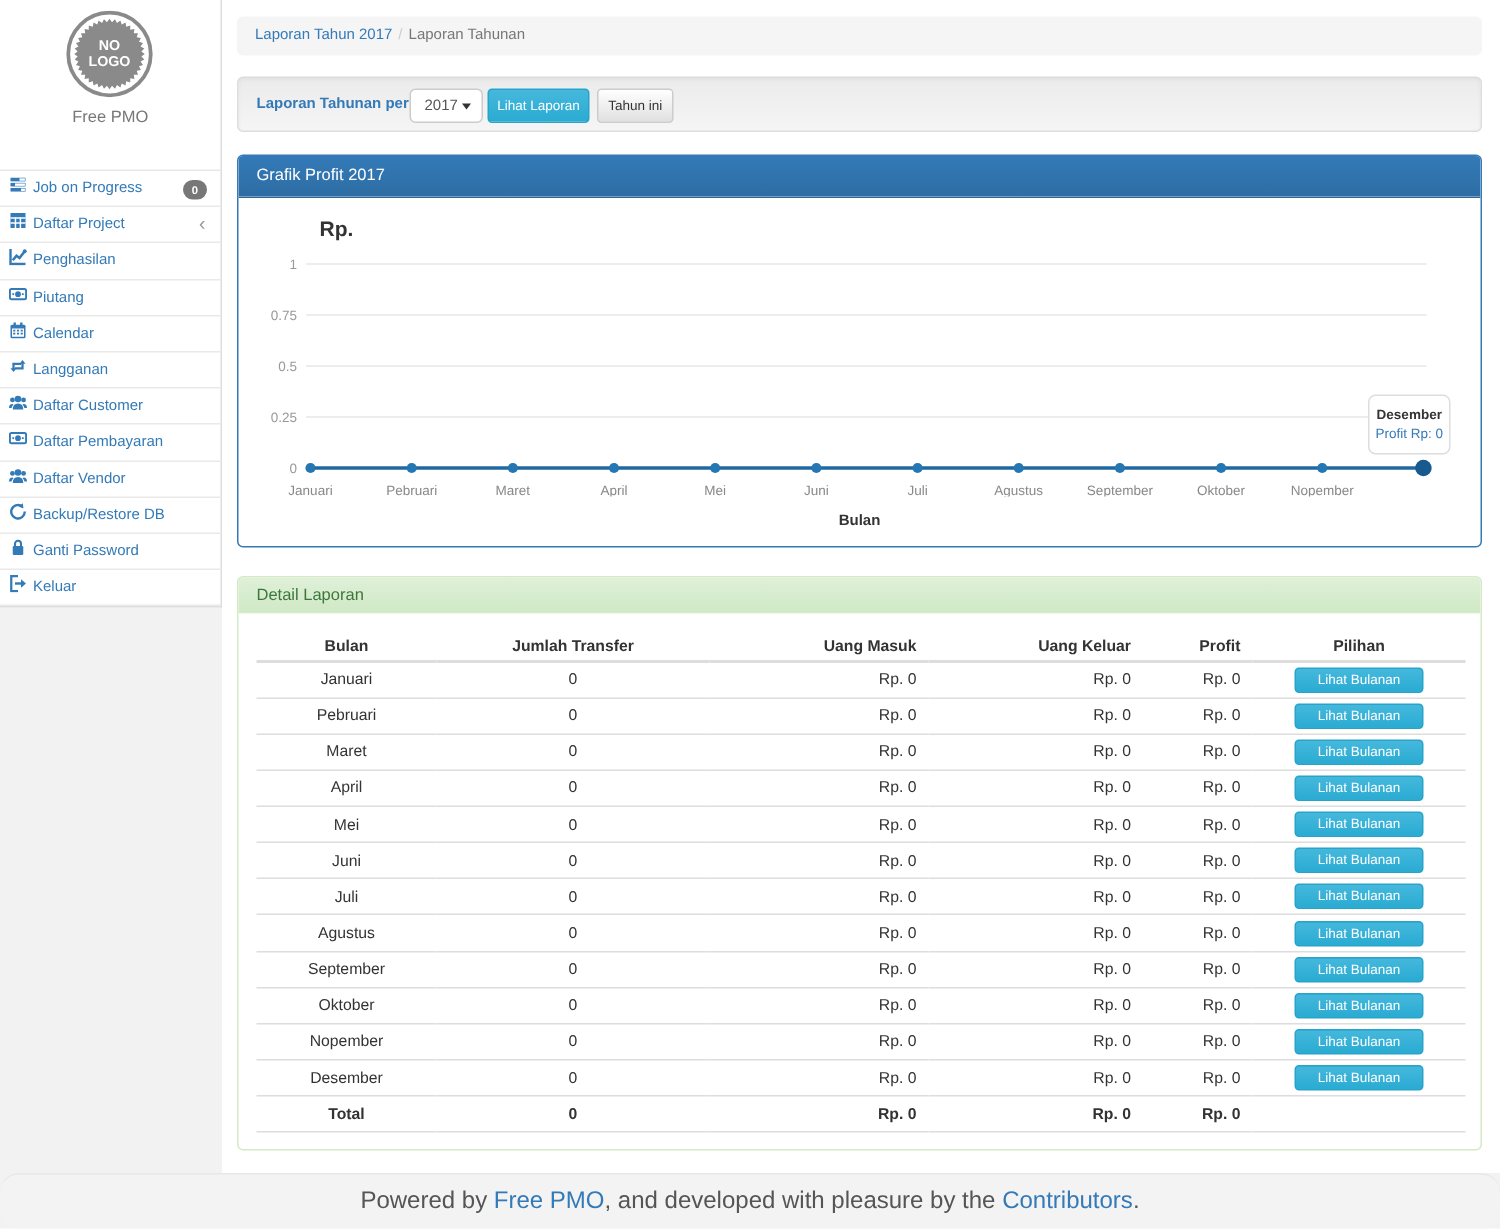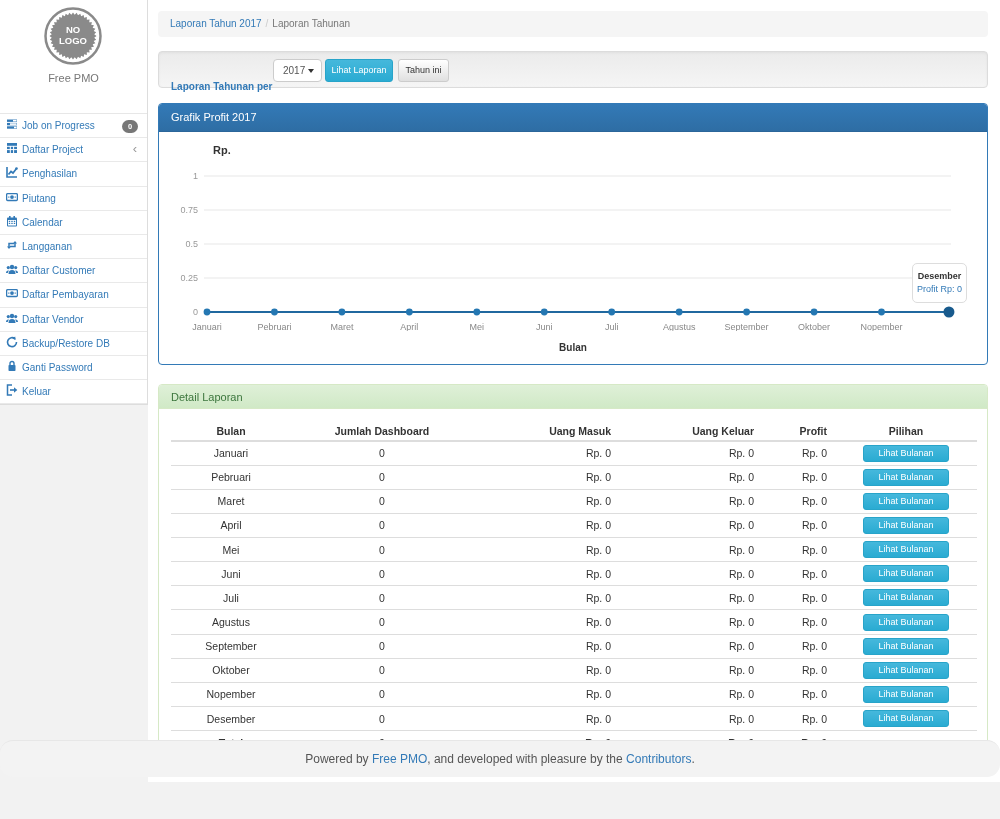--- a/index.html
+++ b/index.html
@@ -16,49 +16,49 @@
 ul.menu li { position:relative; height:24.2px; line-height:23.2px; border-bottom:1px solid #e9e9e9; padding-left:6px; font-size:10px; white-space:nowrap; }
 ul.menu li a { display:block; }
 ul.menu li svg.mi { vertical-align:-1px; margin-right:4px; }
 .badge0 { position:absolute; right:9px; top:6px; width:16px; height:13px; background:#777; border-radius:8px; color:#fff; font-size:7.5px; font-weight:bold; text-align:center; line-height:13px; }
 .chev { position:absolute; right:10px; top:-1px; color:#999; font-size:13px; }
 
 #crumb { position:absolute; left:158px; top:11px; width:830px; height:26px; background:#f5f5f5; border-radius:4px; font-size:10px; line-height:26px; padding-left:12px; color:#777; }
 #crumb .sep { color:#ccc; padding:0 4px; }
 
 #well { position:absolute; left:158px; top:51px; width:830px; height:37px; background:linear-gradient(to bottom,#ebebeb 0,#f5f5f5 100%); border:1px solid #dcdcdc; border-radius:4px; box-shadow:inset 0 1px 3px rgba(0,0,0,.05); }
-#well .lbl { position:absolute; left:12px; top:17px; line-height:36px; font-size:10px; font-weight:bold; color:#337ab7; }
+#well .lbl { position:absolute; left:12px; top:0; line-height:36px; font-size:10px; font-weight:bold; color:#337ab7; }
 #sel { position:absolute; left:114px; top:7px; width:49px; height:23px; background:#fff; border:1px solid #ccc; border-radius:4px; font-size:10px; color:#555; line-height:21px; padding-left:9px; }
 #sel .car { position:absolute; right:7px; top:9px; width:0; height:0; border-left:3.5px solid transparent; border-right:3.5px solid transparent; border-top:4px solid #333; }
 .btn { display:inline-block; text-align:center; font-size:9px; border-radius:3px; }
 .btn-info { background:linear-gradient(to bottom,#45b8dc 0,#2aabd2 100%); border:1px solid #28a4c9; color:#fff; }
 .btn-default { background:linear-gradient(to bottom,#fff 0,#e0e0e0 100%); border:1px solid #ccc; color:#333; }
 #btn-lihat { position:absolute; left:166px; top:7px; width:68px; height:23px; line-height:21px; }
 #btn-tahun { position:absolute; left:239px; top:7px; width:51px; height:23px; line-height:21px; }
 
 .panel { position:absolute; left:158px; width:830px; border-radius:4px; background:#fff; }
 #panel-chart { top:103px; height:262px; border:1px solid #337ab7; }
 #panel-chart .phead { height:28px; background:linear-gradient(to bottom,#337ab7 0,#2e6da4 100%); border-radius:3px 3px 0 0; color:#fff; font-size:11px; line-height:27px; padding-left:12px; border-bottom:1px solid #2b669a; }
 #panel-table { top:384px; height:383px; border:1px solid #d6e9c6; }
 #panel-table .phead { height:24px; background:linear-gradient(to bottom,#dff0d8 0,#d0e9c6 100%); border-radius:3px 3px 0 0; color:#3c763d; font-size:11px; line-height:24px; padding-left:12px; border-bottom:1px solid #d6e9c6; }
 
-#rp { position:absolute; left:10px; top:40px; font-size:11px; font-weight:bold; color:#333;padding-left:44px; }
+#rp { position:absolute; left:10px; top:40px; font-size:14px; font-weight:bold; color:#333;padding-left:44px; }
 #bulan { position:absolute; left:0; width:100%; top:238px; text-align:center; font-size:10px; font-weight:bold; color:#333; }
 #tooltip { position:absolute; left:753px; top:159px; width:55px; height:40px; background:#fff; border:1px solid #ddd; border-radius:5px; text-align:center; }
 #tooltip .t1 { font-size:9px; font-weight:bold; color:#333; margin-top:7px; }
 #tooltip .t2 { font-size:9px; color:#337ab7; margin-top:3px; }
 
 table.rpt { position:absolute; left:12px; top:36px; width:806px; border-collapse:collapse; table-layout:fixed; font-size:10.5px; color:#333; }
 table.rpt th { font-weight:bold; border-bottom:2px solid #ddd; height:20px; }
 table.rpt td { border-bottom:1px solid #ddd; height:24.15px; }
 table.rpt .c { text-align:center; }
 table.rpt .r { text-align:right; padding-right:8px; }
 .btn-xs { width:86px; height:17px; line-height:15px; }
 
-#footer { position:absolute; left:0; top:740px; width:1000px; height:37px; background:#f3f3f3; border-top:1px solid #e7e7e7; text-align:center; font-size:12px; color:#555; line-height:36px;border-radius:13px; }
+#footer { position:absolute; left:0; top:782px; width:1000px; height:37px; background:#f3f3f3; border-top:1px solid #e7e7e7; text-align:center; font-size:16px; color:#555; line-height:36px;border-radius:13px; }
 </style>
 </head>
 <body>
 <div id="main-bg"></div>
 
 <div id="sidebar">
   <div id="logo-box">
     <svg id="seal" width="58" height="58" viewBox="0 0 58 58">
       <circle cx="29" cy="29" r="27.5" fill="none" stroke="#8a8a8a" stroke-width="2.5"></circle>
       <g id="burst">
@@ -243,21 +243,21 @@
         <col style="width:120px">
         <col style="width:182px">
         <col style="width:146px">
         <col style="width:143px">
         <col style="width:73px">
         <col style="width:142px">
       </colgroup>
     <thead>
         <tr>
           <th class="c">Bulan</th>
-          <th class="c">Jumlah Dashboard</th>
+          <th class="c">Jumlah Transfer</th>
           <th class="r">Uang Masuk</th>
           <th class="r">Uang Keluar</th>
           <th class="r">Profit</th>
           <th class="c">Pilihan</th>
         </tr>
       </thead>
     <tbody id="tbody">
         <tr>
           <td class="c">Januari</td>
           <td class="c">0</td>

